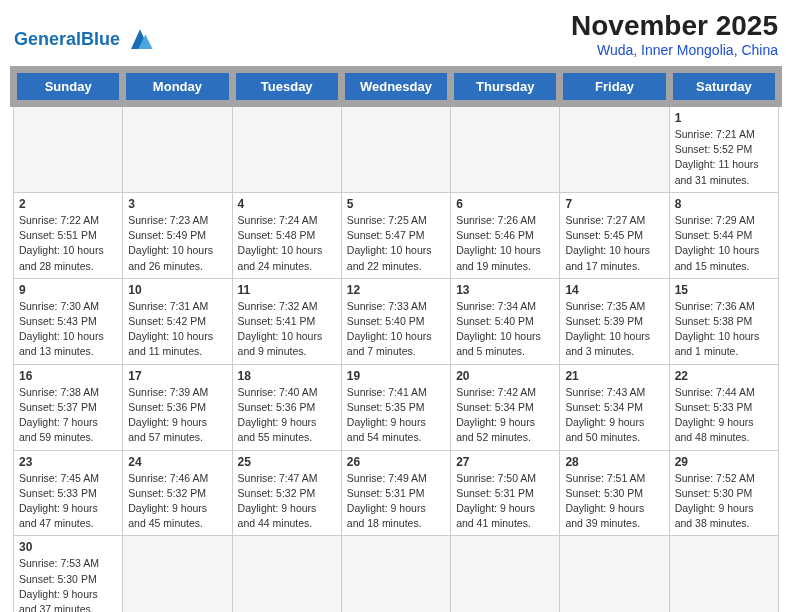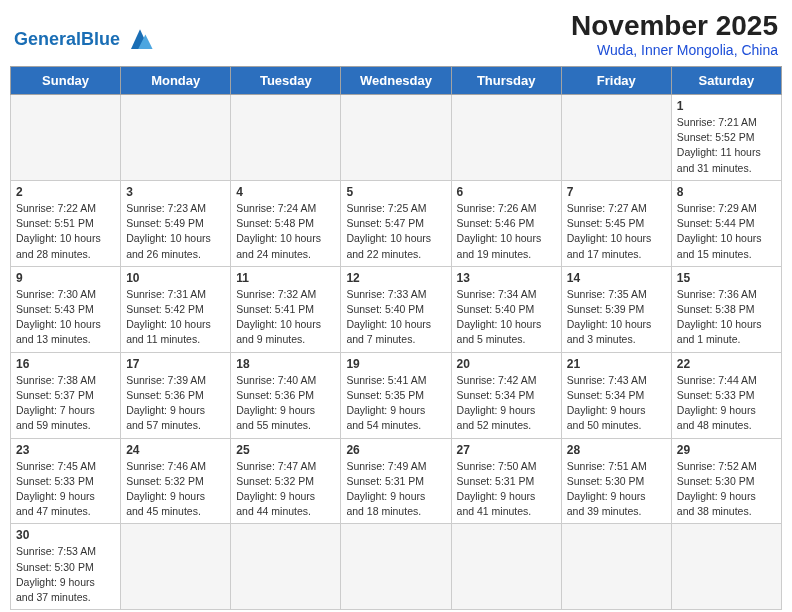--- a/index.html
+++ b/index.html
@@ -53,21 +53,21 @@
       border-collapse: collapse;
       border: 1px solid #ccc;
     }
     .calendar th {
       background-color: #2c6fbe;
       color: #fff;
       font-size: 13px;
       font-weight: bold;
       padding: 6px 4px;
       text-align: center;
-      border: 1px solid #a3a3a3;
+      border: 7px solid #a3a3a3;
     }
     .calendar td {
       width: 14.28%;
       vertical-align: top;
       border: 1px solid #ccc;
       padding: 4px 5px;
       font-size: 10.5px;
       color: #333;
       background: #fff;
       min-height: 70px;
@@ -283,21 +283,21 @@
         <span class="day-num">18</span>
         <div class="day-info">
           <span>Sunrise: 7:40 AM</span><br>
           <span>Sunset: 5:36 PM</span><br>
           <span>Daylight: 9 hours and 55 minutes.</span>
         </div>
       </td>
       <td>
         <span class="day-num">19</span>
         <div class="day-info">
-          <span>Sunrise: 5:41 AM</span><br>
+          <span>Sunrise: 7:41 AM</span><br>
           <span>Sunset: 5:35 PM</span><br>
           <span>Daylight: 9 hours and 54 minutes.</span>
         </div>
       </td>
       <td>
         <span class="day-num">20</span>
         <div class="day-info">
           <span>Sunrise: 7:42 AM</span><br>
           <span>Sunset: 5:34 PM</span><br>
           <span>Daylight: 9 hours and 52 minutes.</span>

